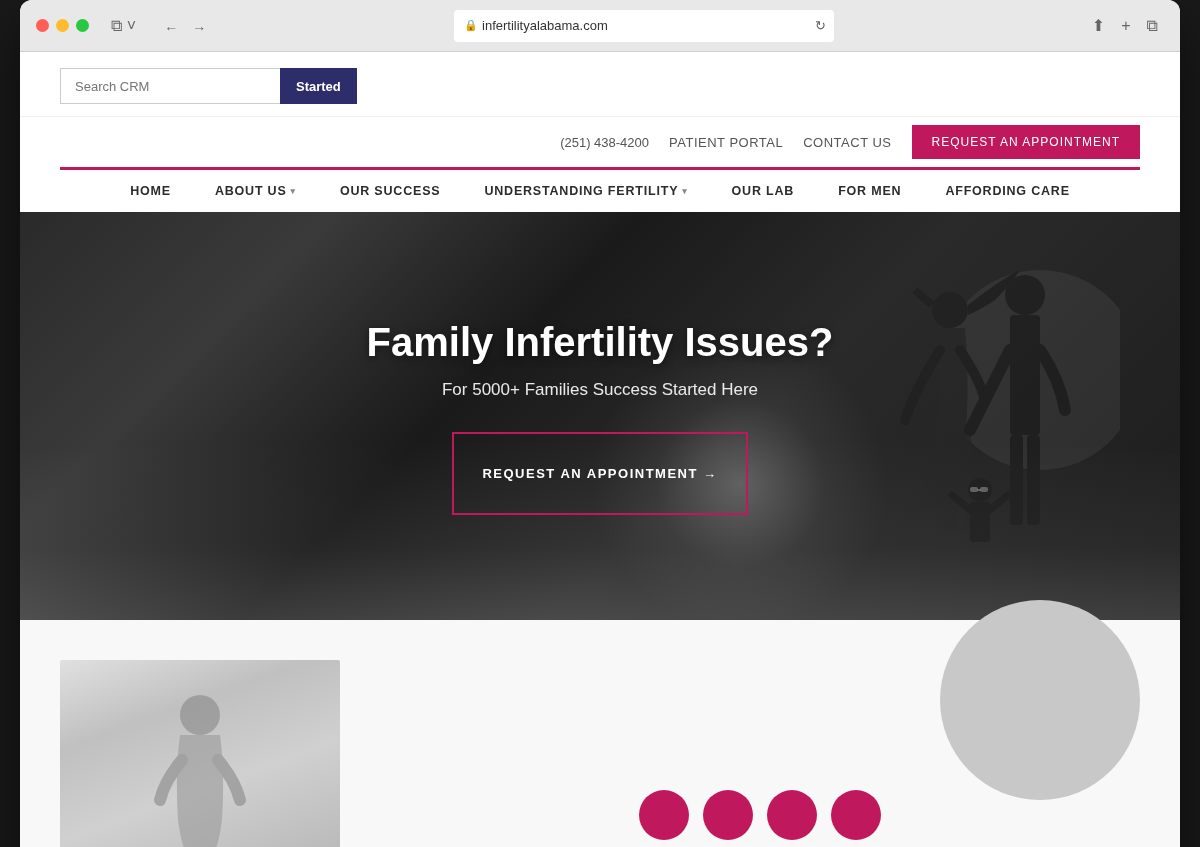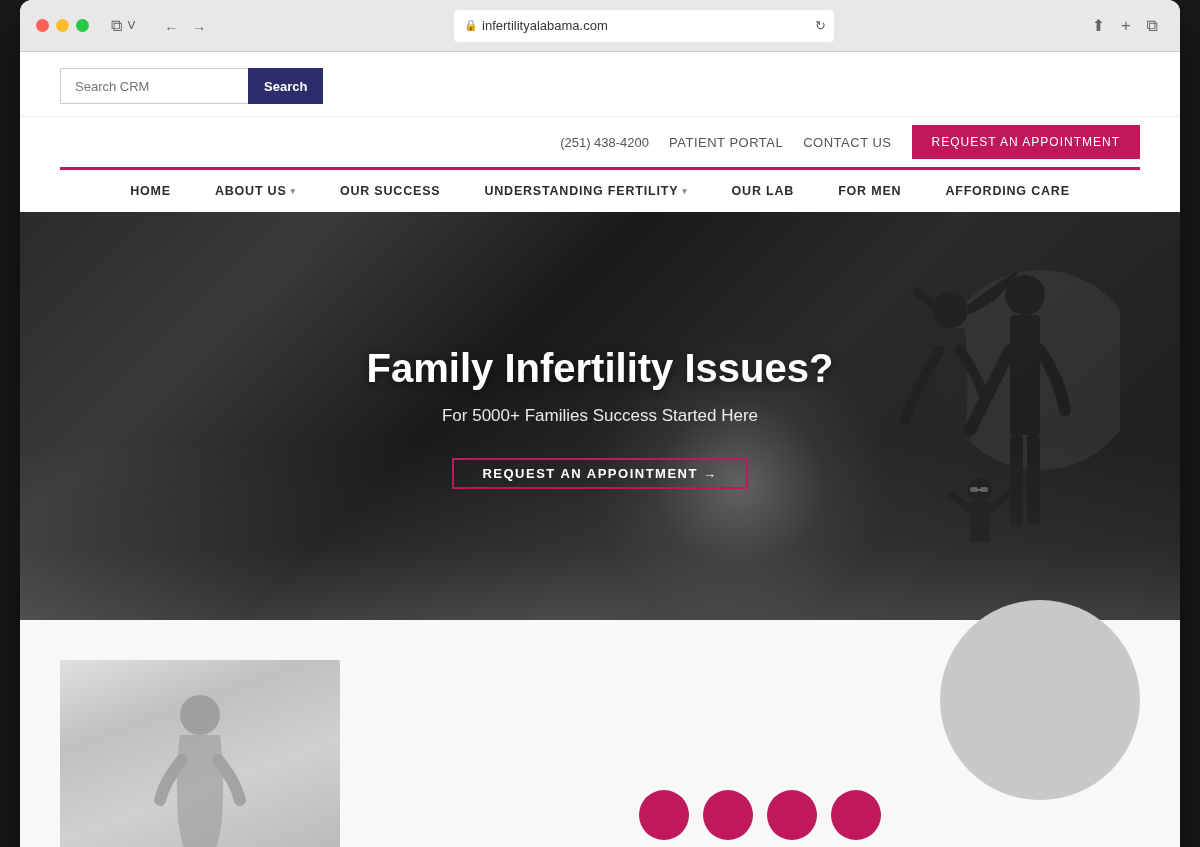--- a/index.html
+++ b/index.html
@@ -187,21 +187,21 @@
       gap: 0;
     }
 
     .search-input {
       border: 1px solid #ccc;
       border-right: none;
       padding: 7px 14px;
       font-size: 13px;
       height: 36px;
       outline: none;
-      width: 188px;
+      width: 220px;
       color: #999;
     }
 
     .search-btn {
       background: #2d2d6b;
       color: white;
       border: none;
       padding: 7px 16px;
       font-size: 13px;
       height: 36px;
@@ -366,21 +366,21 @@
       color: rgba(255,255,255,0.9);
       margin-bottom: 32px;
       font-weight: 400;
     }
 
     .hero-cta {
       display: inline-block;
       border: 2px solid #c0185c;
       background: transparent;
       color: white;
-      padding: 6px 28px;
+      padding: 32px 28px;
       font-size: 13px;
       font-weight: 700;
       text-transform: uppercase;
       letter-spacing: 1.5px;
       cursor: pointer;
     }
 
     
     .below-hero {
       background: #f8f8f8;
@@ -470,21 +470,21 @@
   </div>
 
   <div class="website">
 
     <div class="site-header">
 
       <div class="header-top">
 
         <div class="search-section">
           <input class="search-input" type="text" placeholder="Search CRM" style="">
-          <button class="search-btn">Search</button>
+          <button class="search-btn">Started</button>
         </div>
       </div>
 
       <div class="utility-nav">
         <span class="utility-phone">(251) 438-4200</span>
         <a class="utility-link" href="#">PATIENT PORTAL</a>
         <a class="utility-link" href="#">CONTACT US</a>
         <button class="utility-cta">REQUEST AN APPOINTMENT</button>
       </div>
 

